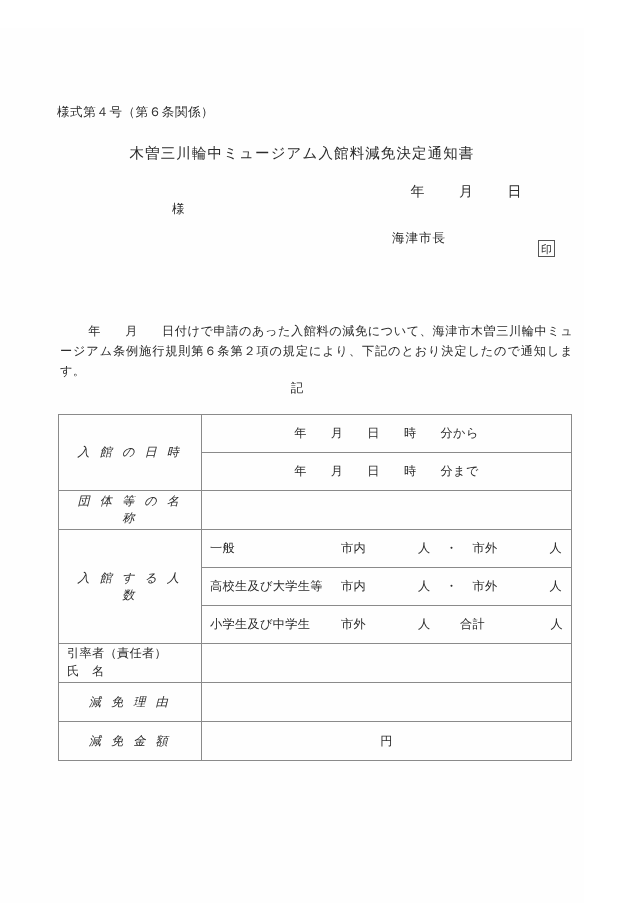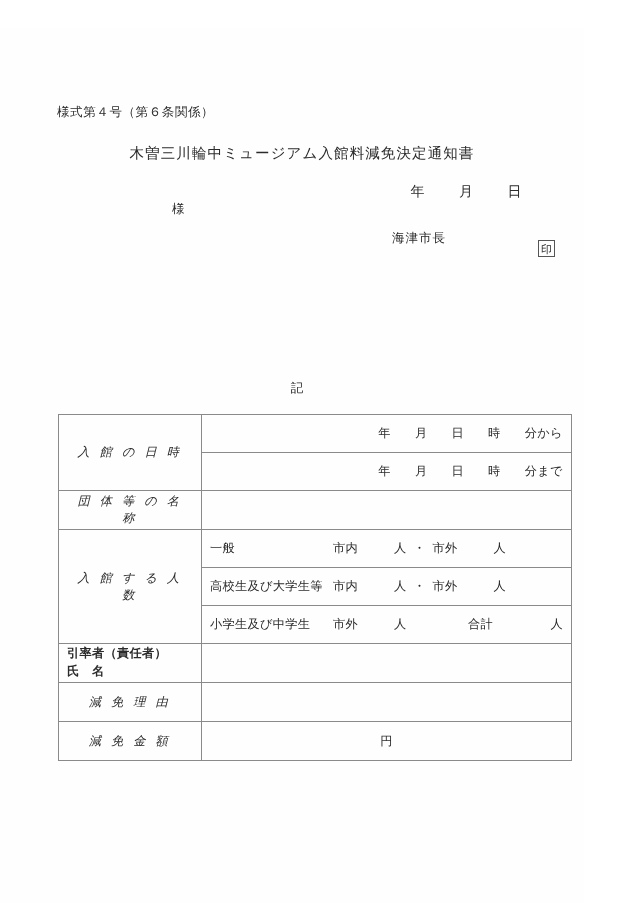--- a/index.html
+++ b/index.html
@@ -144,44 +144,44 @@
     padding-left: 10px;
     padding-right: 6px;
     font-style: italic;
   }
   .label-cell-left {
     width: 126px;
     text-align: left;
     letter-spacing: 0.3px;
     line-height: 1.45;
     padding-left: 5px;
-    font-weight: bold;
   }
   .value-cell {
-    text-align: right;
+    text-align: center;
   }
   .value-cell-left {
     text-align: left;
     padding-left: 22px;
   }
   .row-h {
     height: 37px;
   }
   .row-h-tall {
     height: 38px;
   }
 
   .dt-line { white-space: nowrap; letter-spacing: 0.4px; }
   .dt-line .g { display: inline-block; width: 24px; }
 
   .count-line {
     display: flex;
     align-items: center;
     white-space: nowrap;
     letter-spacing: 0.3px;
+    gap: 8px;
   }
   .count-cat { display: inline-block; width: 123px; }
   .count-area { display: inline-block; text-align: center; }
   .count-unit-gap { display: inline-block; width: 36px; }
   .count-sep { display: inline-block; width: 26px; text-align: center; }
   .count-area2 { display: inline-block; }
   .count-total-spacer { flex: 1 1 auto; }
   .count-total-label { display: inline-block; padding-right: 0px; }
   .count-total-unit { display: inline-block; width: 70px; text-align: right; }
 
@@ -204,20 +204,23 @@
     <span>日</span>
   </div>
 
   <div class="addressee">様</div>
 
   <div class="issuer-row">
     <span class="issuer-name">海津市長</span>
   </div>
   <div class="seal-box">印</div>
 
+  <div class="body-text">
+    <span class="indent"></span><span>年</span><span class="gap"></span><span>月</span><span class="gap"></span><span>日付けで申請のあった入館料の減免について、海津市木曽三川輪中ミュージアム条例施行規則第６条第２項の規定により、下記のとおり決定したので通知します。</span>
+  </div>
 
   <div class="ki-mark">記</div>
 
   <table class="form-table">
     <tbody>
 
       <tr>
         <td class="label-cell" rowspan="2">入 館 の 日 時</td>
         <td class="value-cell row-h">
           <span class="dt-line"><span>年</span><span class="g"></span><span>月</span><span class="g"></span><span>日</span><span class="g"></span><span>時</span><span class="g"></span><span>分から</span></span>

